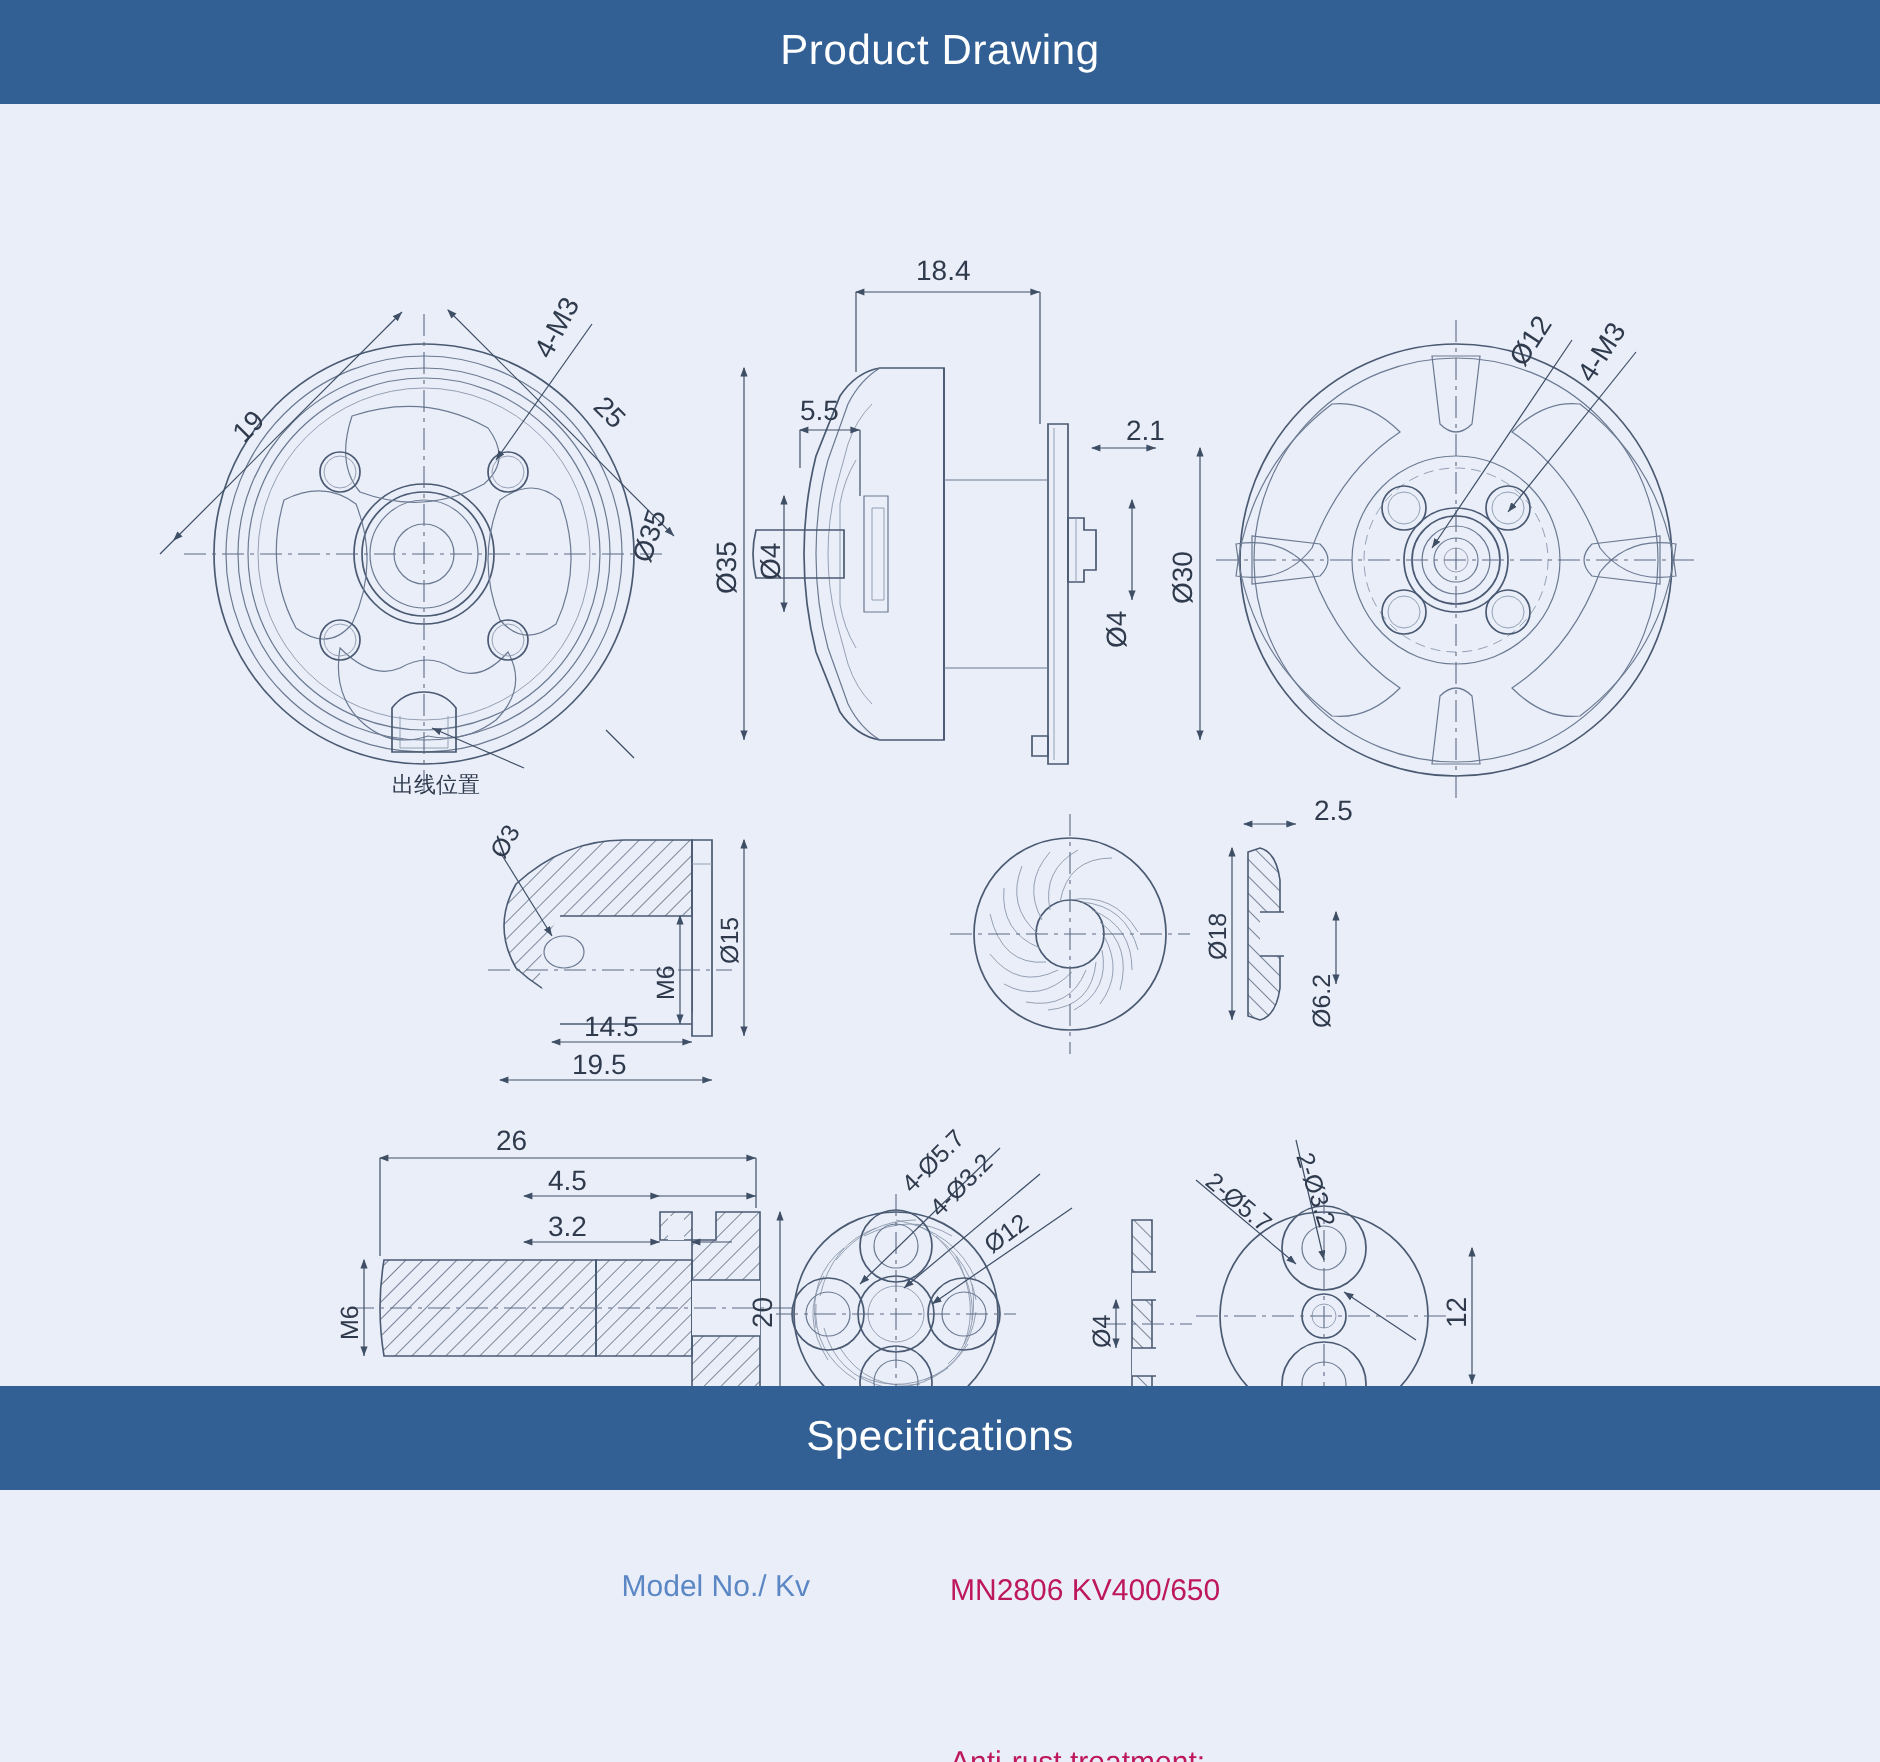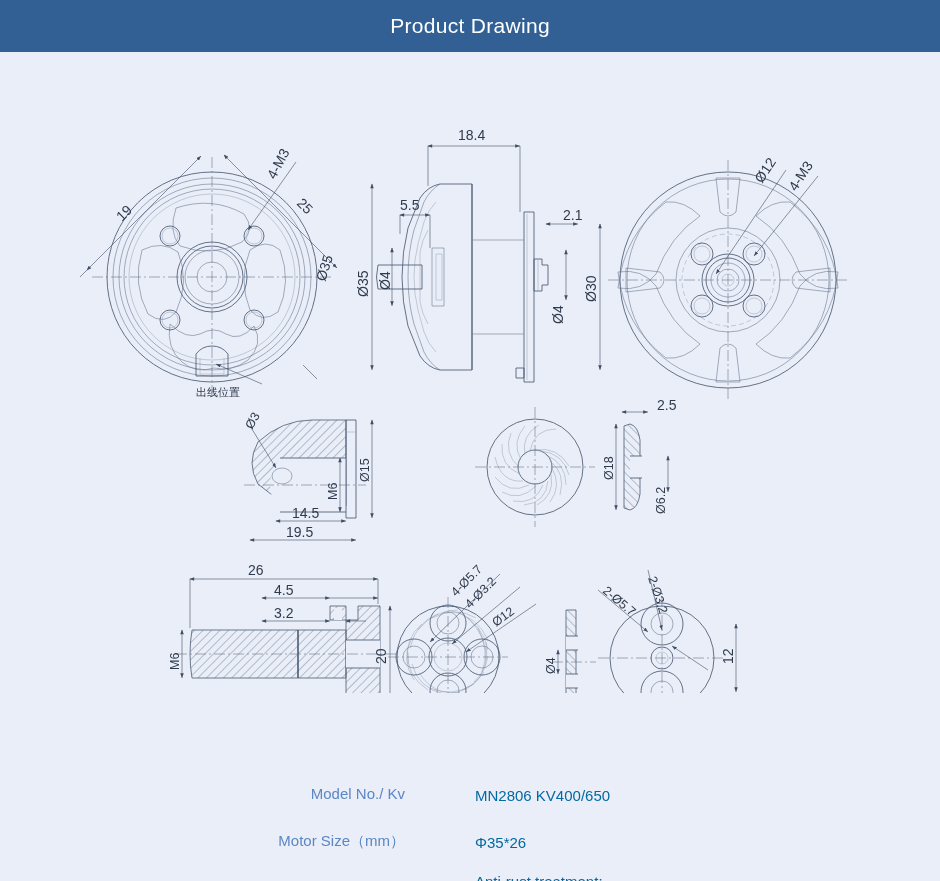--- a/index.html
+++ b/index.html
@@ -48,21 +48,21 @@
   .spec-row{
     position:absolute;left:0;width:940px;display:flex;
   }
   .spec-label{
     width:405px;text-align:right;
     color:#5b87c4;font-size:15px;
     padding-right:0;
   }
   .spec-value{
     margin-left:70px;
-    color:#0369a1;font-size:15px;
+    color:#be185d;font-size:15px;
     white-space:pre-line;line-height:1.45;
   }
   #row-model{top:40px;}
   #row-size{top:87px;}
   #row-extra{top:126px;}
   #row-extra .spec-label{color:#5b87c4;}
 </style>
 </head>
 <body>
 
@@ -421,29 +421,28 @@
         <text class="dimtxt sm" x="648" y="526" transform="rotate(72 648 526)">2-Ø3.2</text>
         <line class="dim" x1="708" y1="618" x2="672" y2="594" marker-end="url(#ar)"></line>
 
         <line class="dim" x1="736" y1="572" x2="736" y2="640" marker-start="url(#arS)" marker-end="url(#ar)"></line>
         <text class="dimtxt" x="733" y="612" transform="rotate(-90 733 612)">12</text>
       </g>
 
     </svg>
   </div>
 
+  <div class="band" id="band-spec">
+    <span class="band-title">Specifications</span>
+  </div>
 
   <div class="spec-table">
     <div class="spec-row" id="row-model">
       <span class="spec-label">Model No./ Kv</span>
       <span class="spec-value">MN2806 KV400/650</span>
-    </div>
-    <div class="spec-row" id="row-size">
-      <span class="spec-label">Motor Size（mm）</span>
-      <span class="spec-value">Φ35*26</span>
     </div>
     <div class="spec-row" id="row-extra">
       <span class="spec-label"></span>
       <span class="spec-value">Anti-rust treatment:</span>
     </div>
   </div>
 
 </div>
 
 </body></html>

